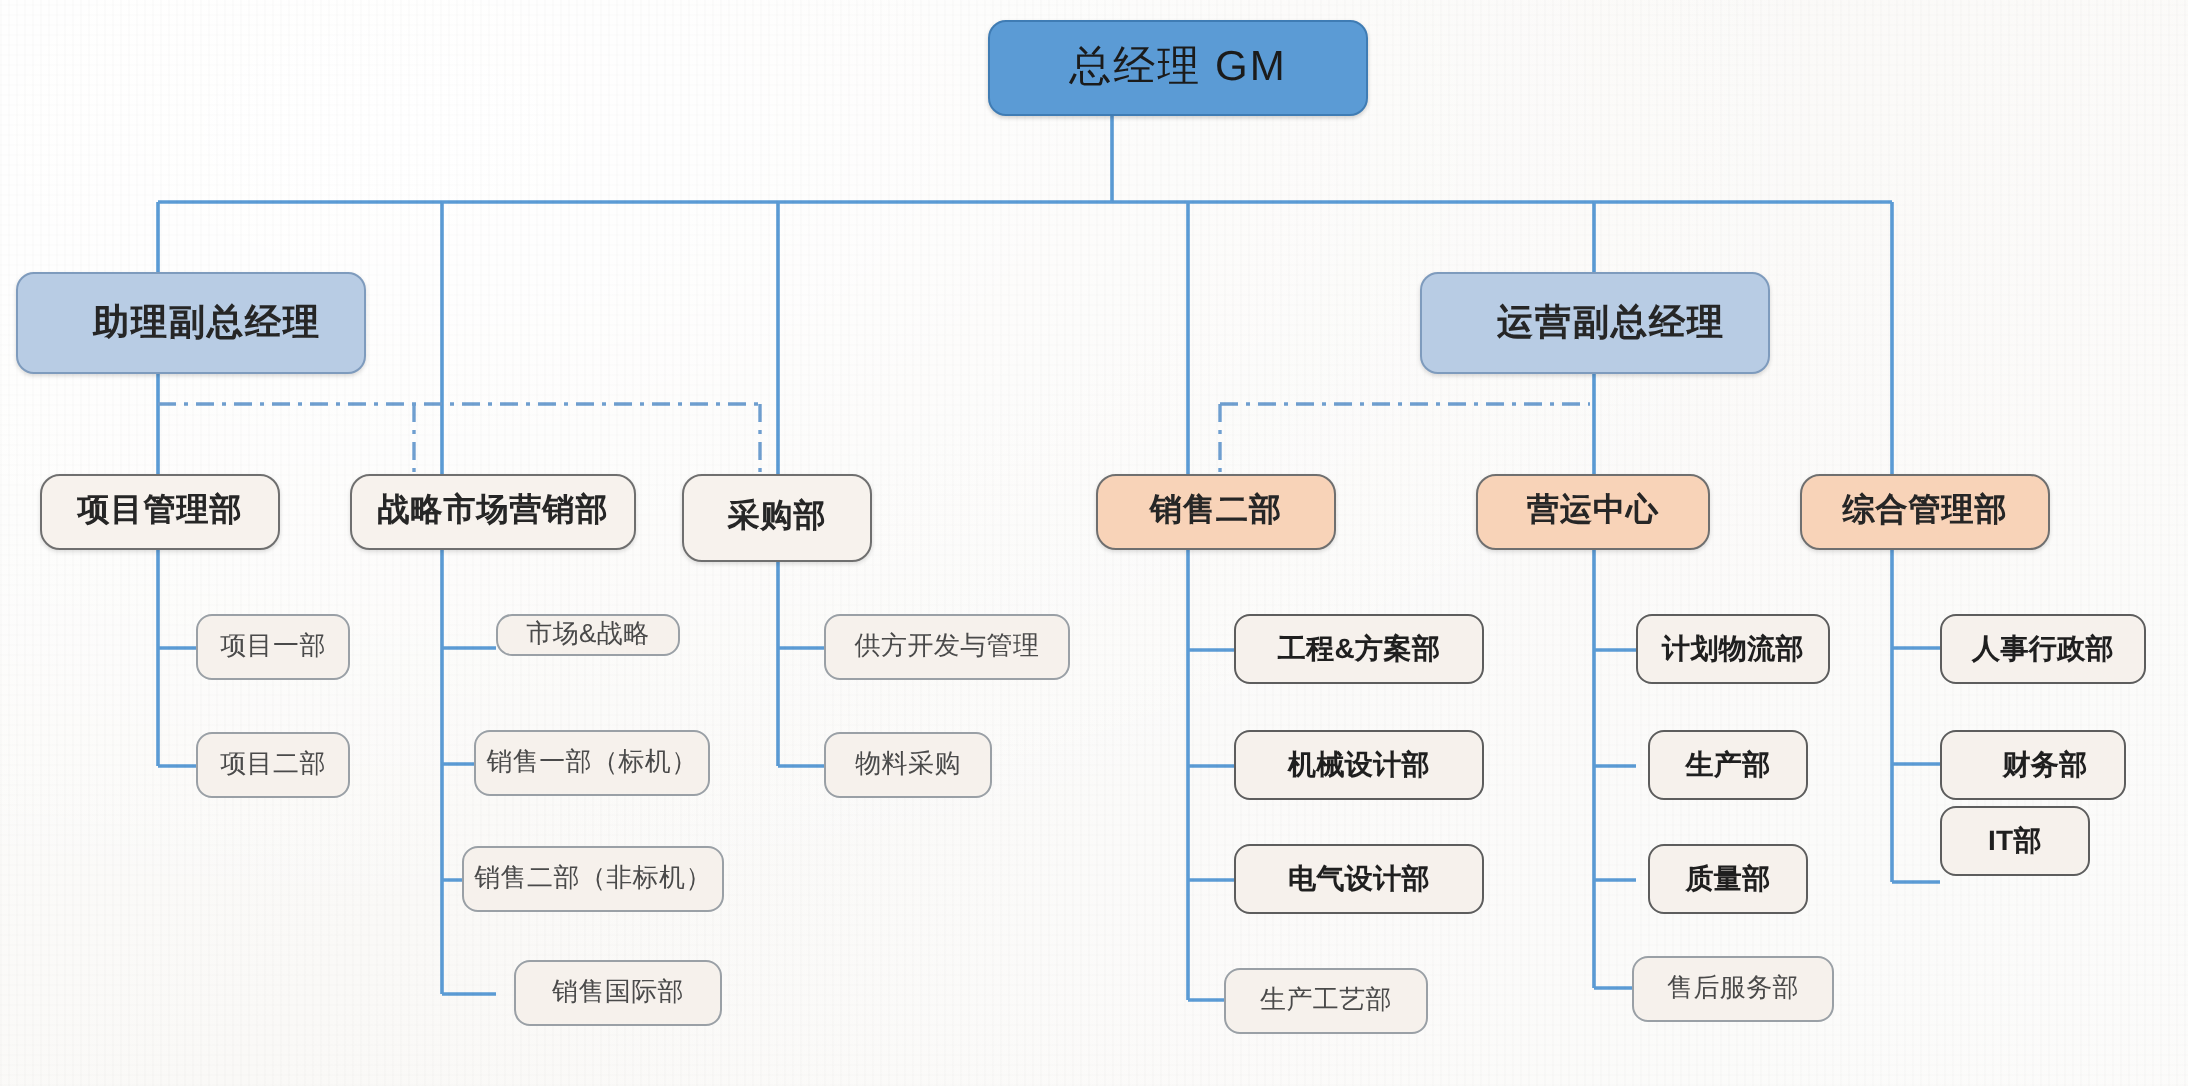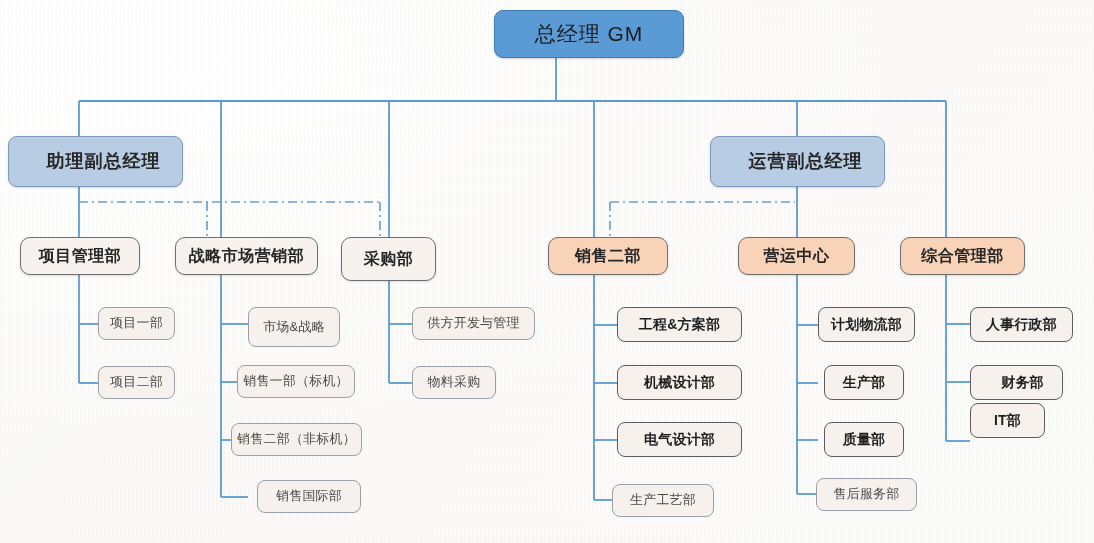--- a/index.html
+++ b/index.html
@@ -184,21 +184,21 @@
 
   <div class="node n-dept-peach" style="left:548px; top:237px; width:120px; height:38px;">销售二部</div>
 
   <div class="node n-dept-peach" style="left:738px; top:237px; width:117px; height:38px;">营运中心</div>
 
   <div class="node n-dept-peach" style="left:900px; top:237px; width:125px; height:38px;">综合管理部</div>
 
   <div class="node n-leaf" style="left:98px; top:307px; width:77px; height:33px;">项目一部</div>
   <div class="node n-leaf" style="left:98px; top:366px; width:77px; height:33px;">项目二部</div>
 
-  <div class="node n-leaf" style="left:248px; top:307px; width:92px; height:40px;">市场&amp;战略</div>
+  <div class="node n-leaf" style="left:248px; top:307px; width:92px; height:21px;">市场&amp;战略</div>
   <div class="node n-leaf" style="left:237px; top:365px; width:118px; height:33px;">销售一部（标机）</div>
   <div class="node n-leaf" style="left:231px; top:423px; width:131px; height:33px;">销售二部（非标机）</div>
   <div class="node n-leaf" style="left:240px; top:480px; width:104px; height:33px;margin-left:17px;">销售国际部</div>
 
   <div class="node n-leaf" style="left:412px; top:307px; width:123px; height:33px;">供方开发与管理</div>
   <div class="node n-leaf" style="left:412px; top:366px; width:84px; height:33px;">物料采购</div>
 
   <div class="node n-leaf strong" style="left:617px; top:307px; width:125px; height:35px;">工程&amp;方案部</div>
   <div class="node n-leaf strong" style="left:617px; top:365px; width:125px; height:35px;">机械设计部</div>
   <div class="node n-leaf strong" style="left:617px; top:422px; width:125px; height:35px;">电气设计部</div>

